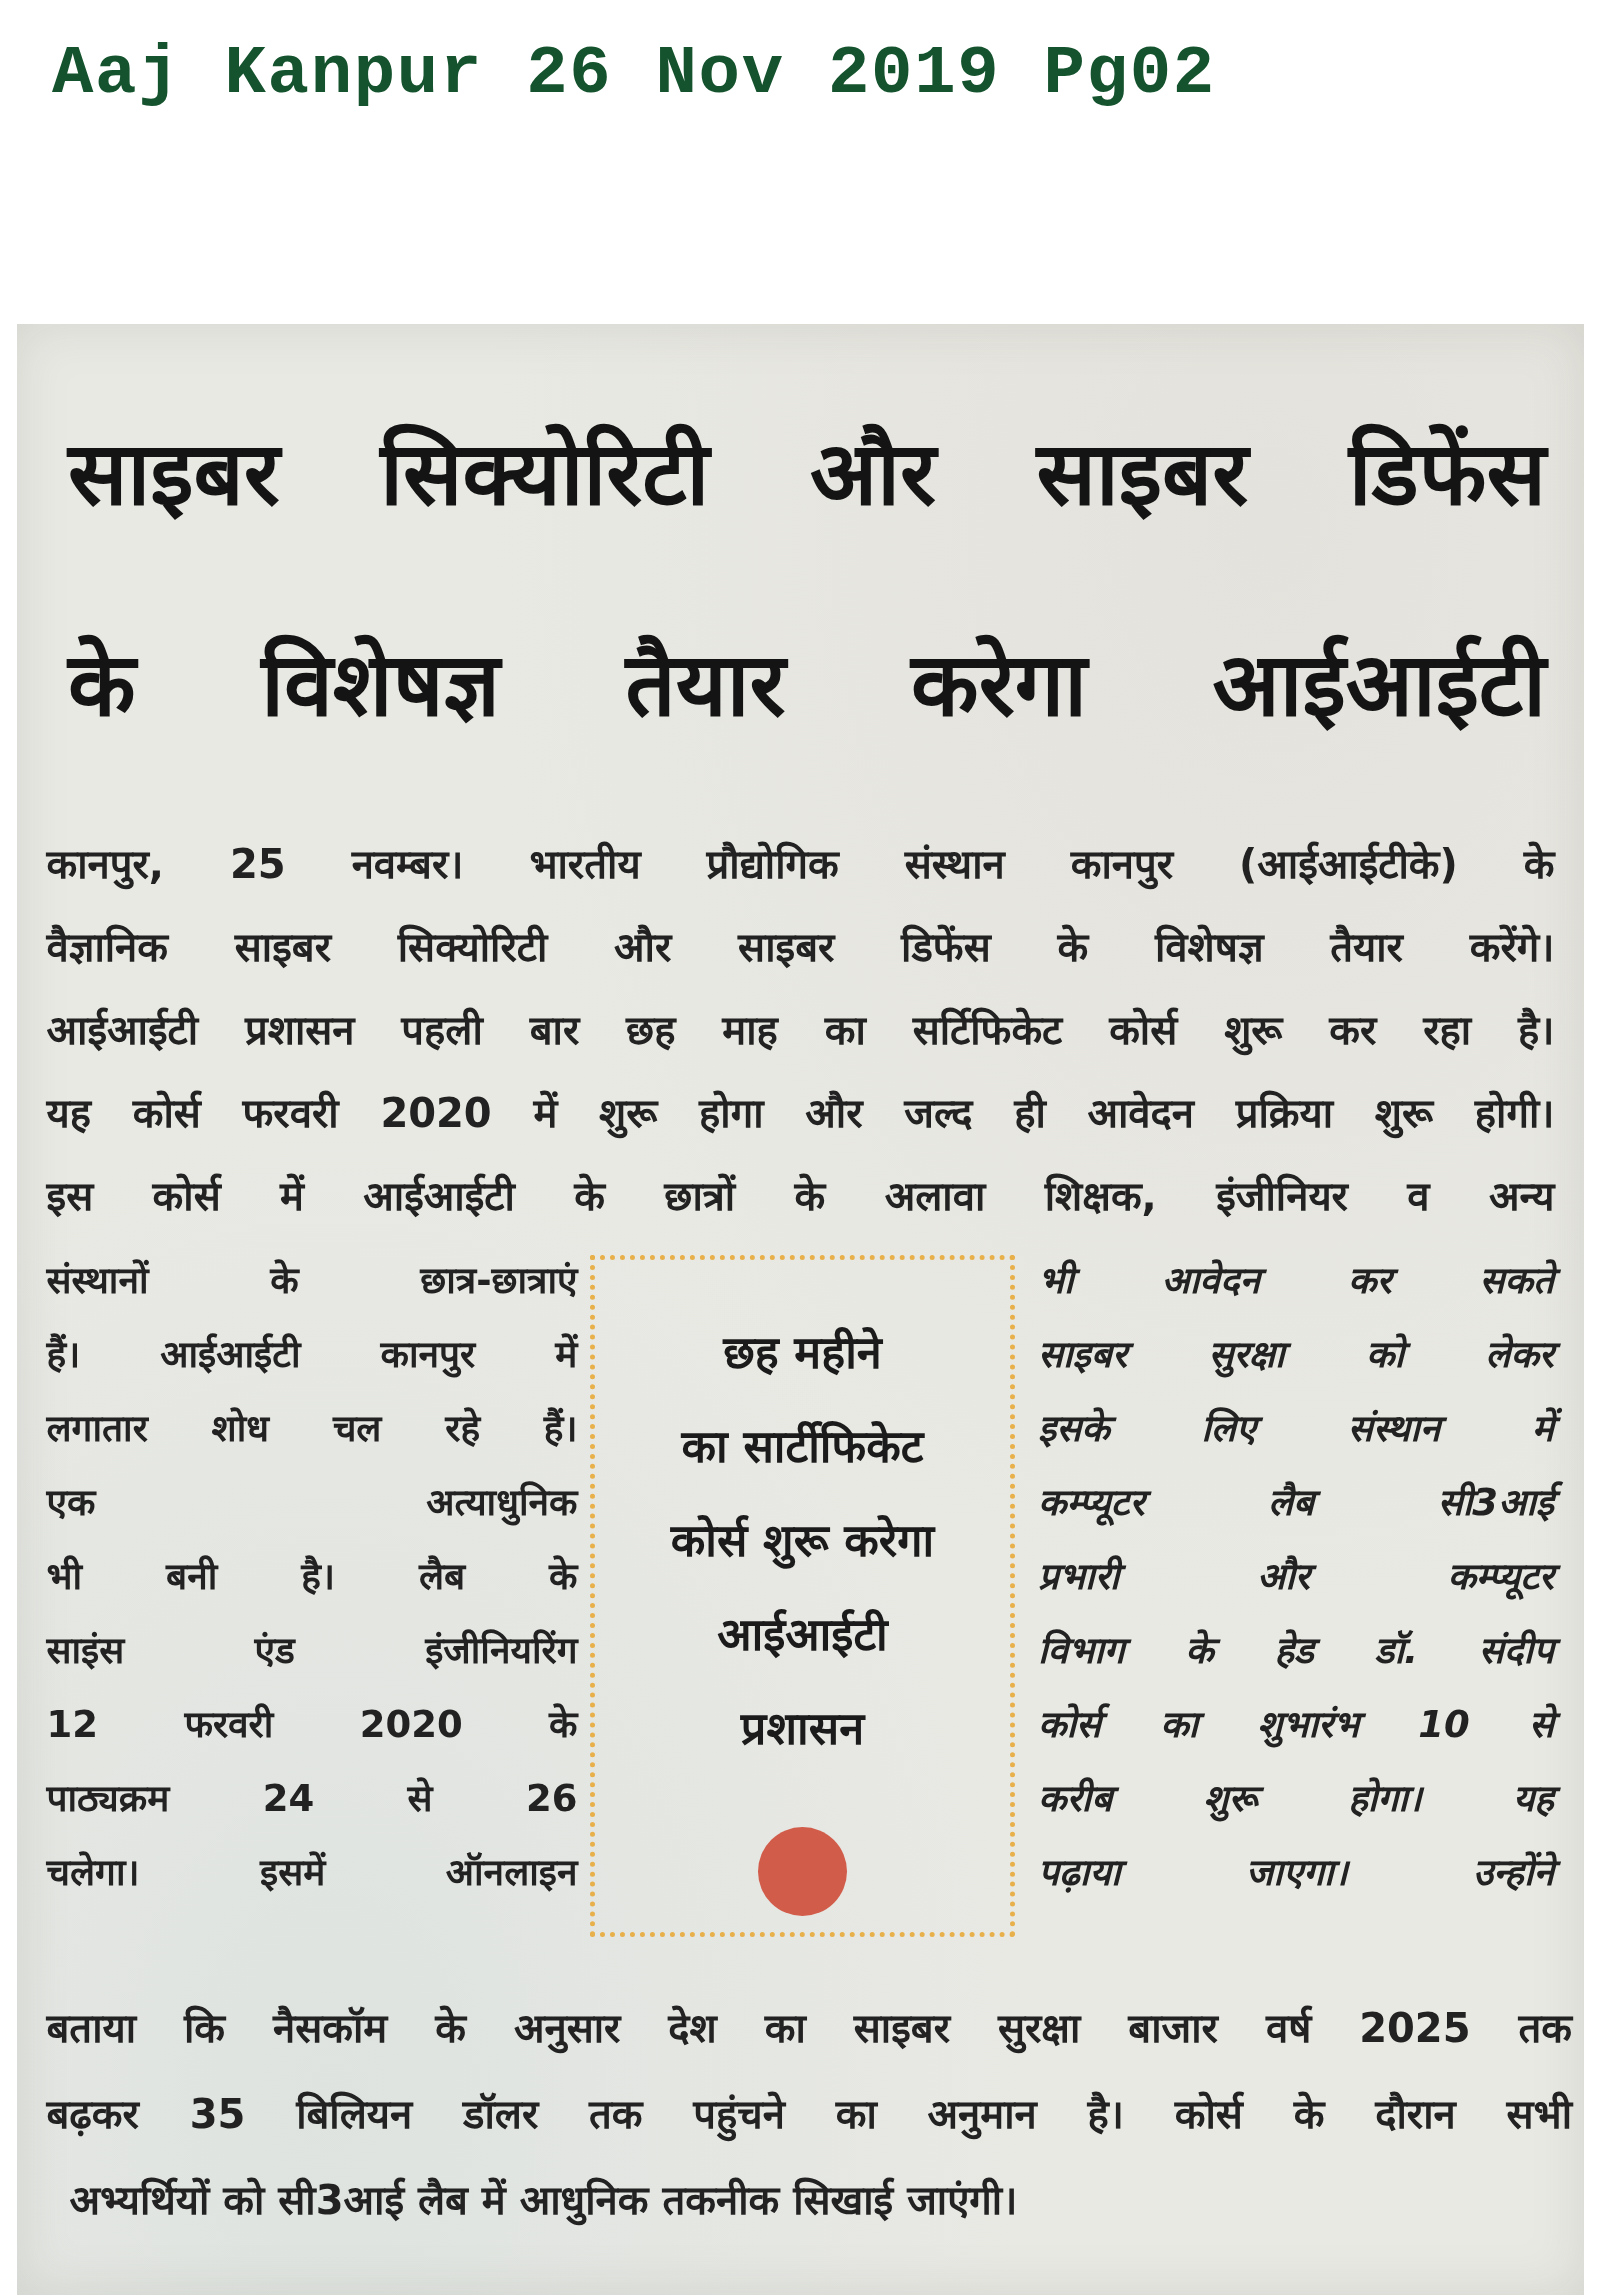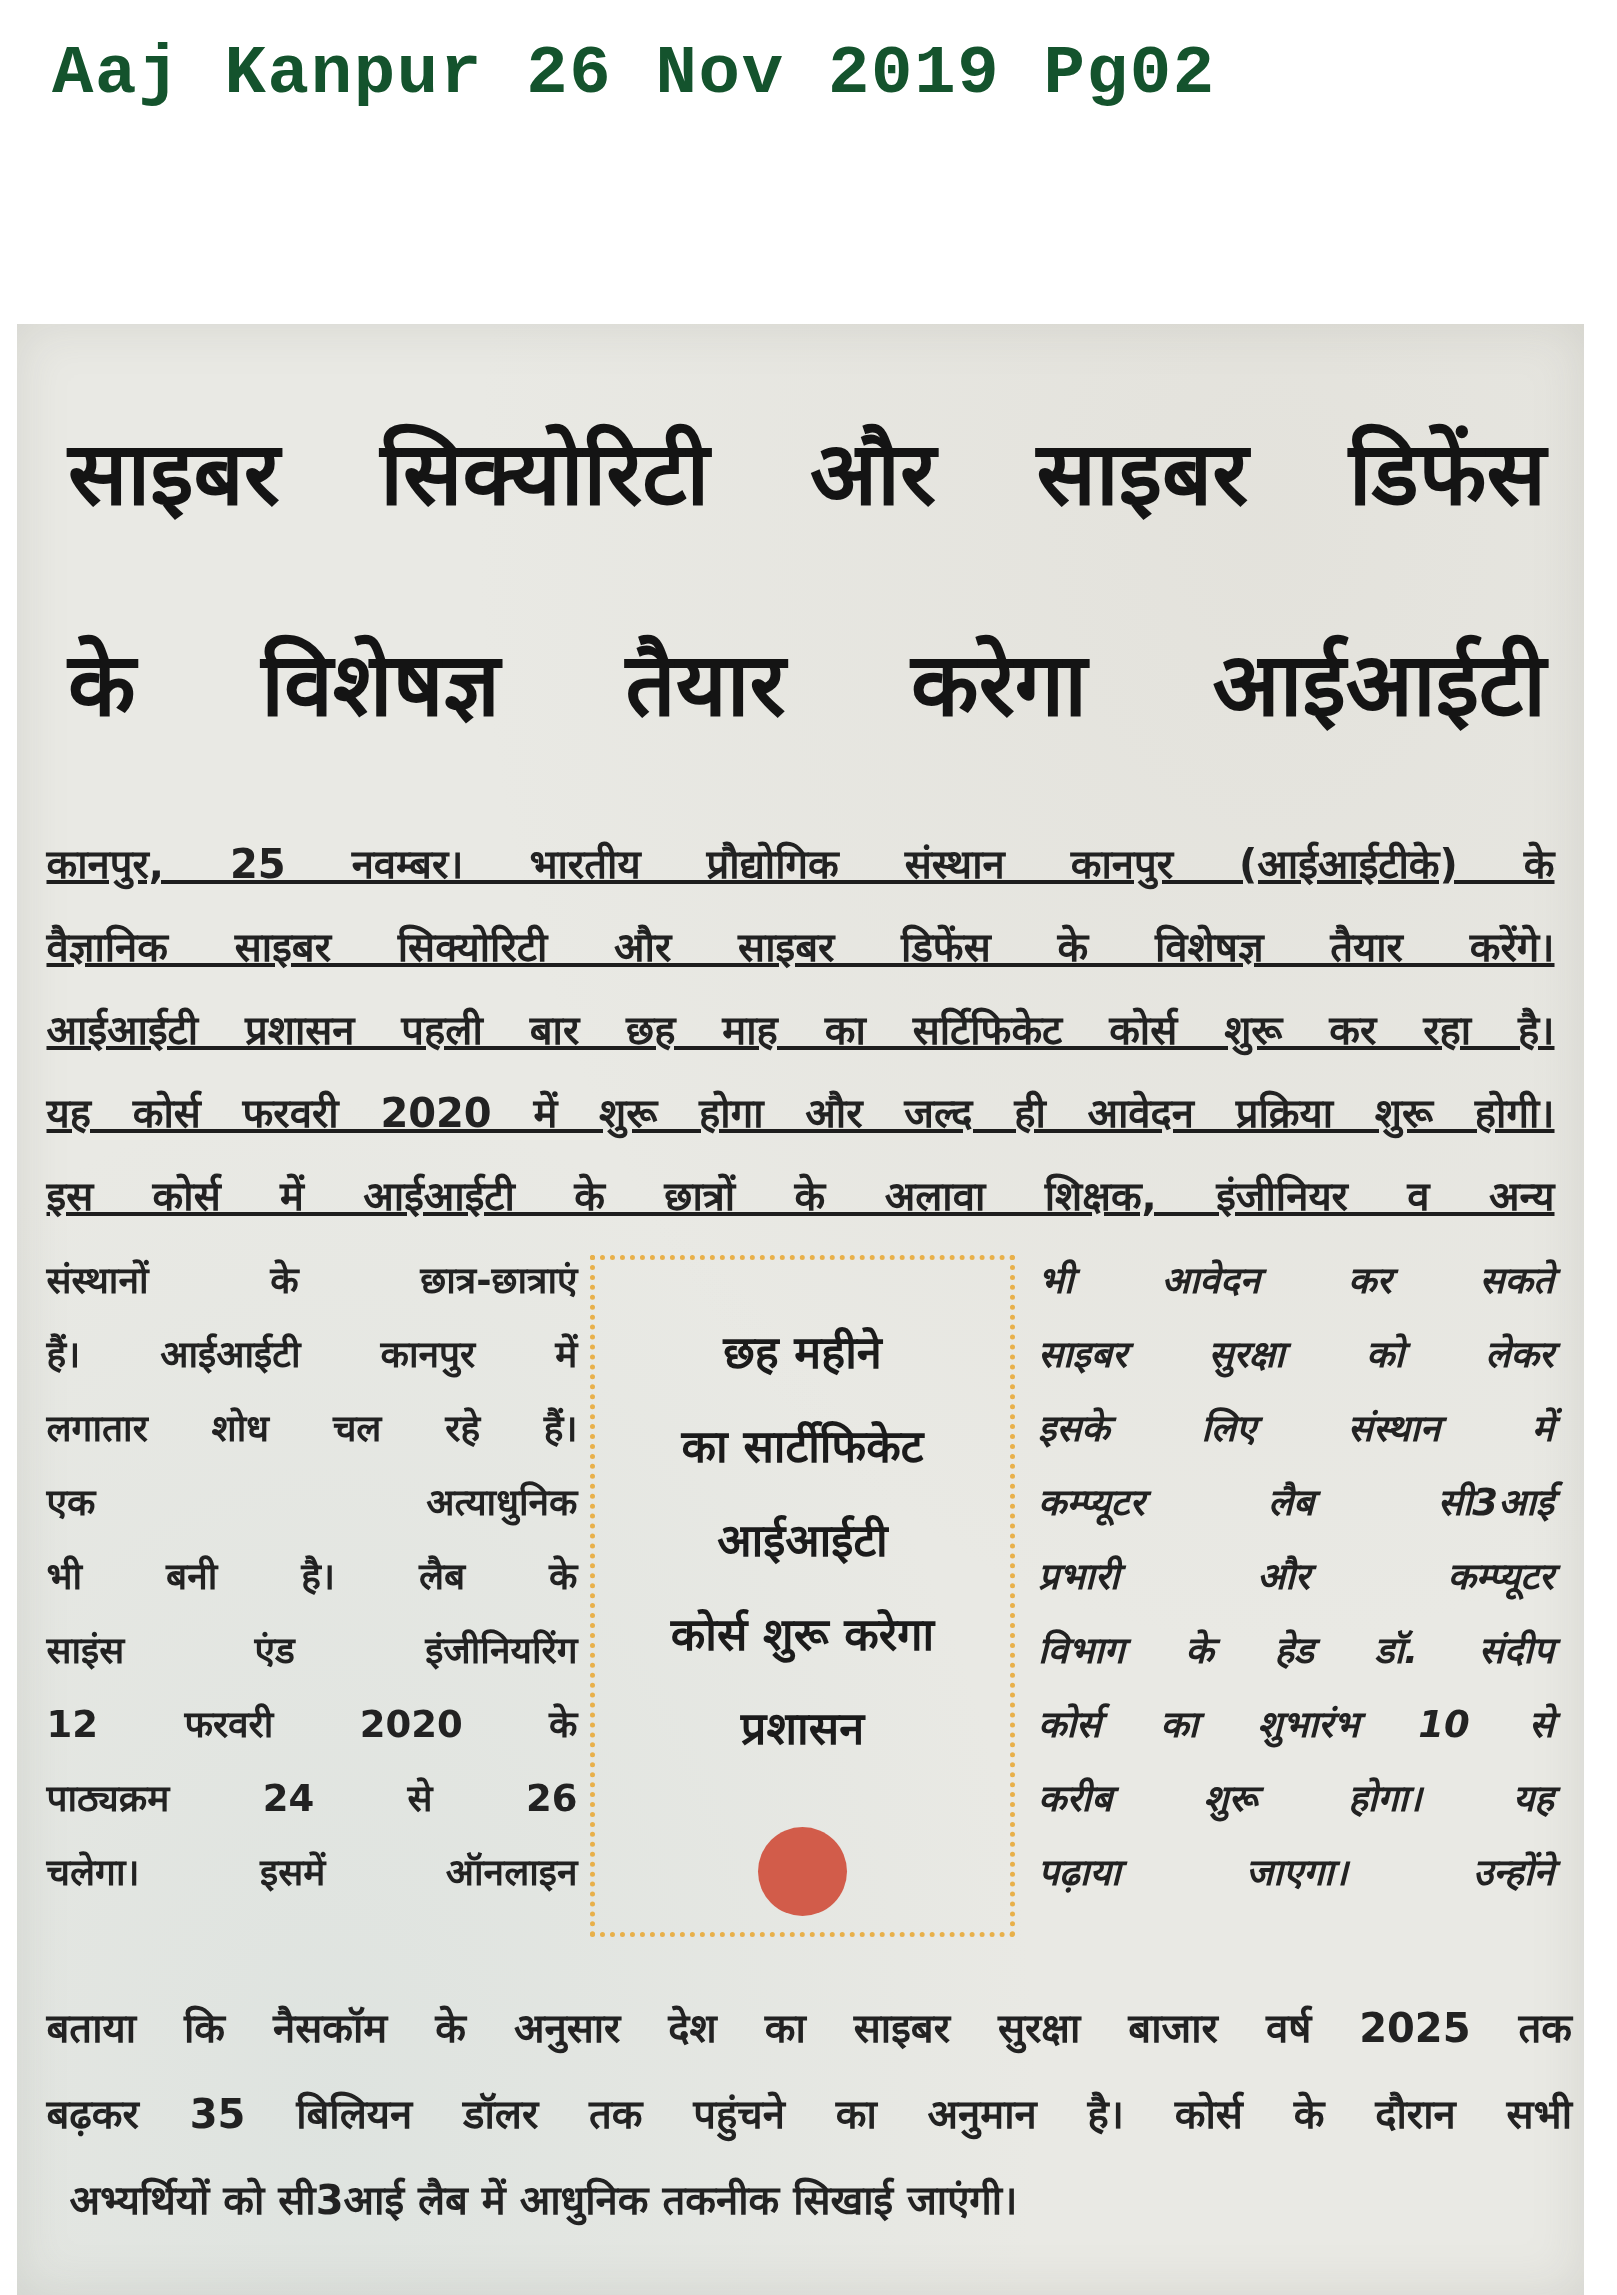--- a/index.html
+++ b/index.html
@@ -31,21 +31,21 @@
     line-height:211px;
     text-align:justify;
   }
   .headline .hline{text-align:justify;text-align-last:justify;white-space:normal;}
   .bodyline{
     font-weight:700;color:#222;
     text-align:justify;text-align-last:justify;
   }
   .intro{
     position:absolute;left:29.5px;right:29.5px;top:499px;
-    font-size:40px;line-height:83px;text-decoration:underline;
+    font-size:40px;line-height:83px;
   }
   .col-left{
     position:absolute;left:29.5px;top:920px;width:531px;
     font-size:37px;line-height:74px;
   }
   .col-right{
     position:absolute;left:1021px;top:920px;width:516px;
     font-size:37px;line-height:74px;font-style:italic;
   }
   .pullquote{
@@ -98,22 +98,22 @@
     <div class="bodyline">साइंस एंड इंजीनियरिंग</div>
     <div class="bodyline">12 फरवरी 2020 के</div>
     <div class="bodyline">पाठ्यक्रम 24 से 26</div>
     <div class="bodyline">चलेगा। इसमें ऑनलाइन</div>
   </div>
 
   <div class="pullquote" style="border-color: rgb(232, 176, 74);">
     <div class="pullquote-text">
       <div>छह महीने</div>
       <div>का सार्टीफिकेट</div>
+      <div>कोर्स शुरू करेगा</div>
       <div>आईआईटी</div>
-      <div>कोर्स शुरू करेगा</div>
       <div>प्रशासन</div>
     </div>
     <div class="red-dot" style="background: rgb(210, 92, 74);"></div>
   </div>
 
   <div class="col-right">
     <div class="bodyline">भी आवेदन कर सकते</div>
     <div class="bodyline">साइबर सुरक्षा को लेकर</div>
     <div class="bodyline">इसके लिए संस्थान में</div>
     <div class="bodyline">कम्प्यूटर लैब सी3आई</div>

